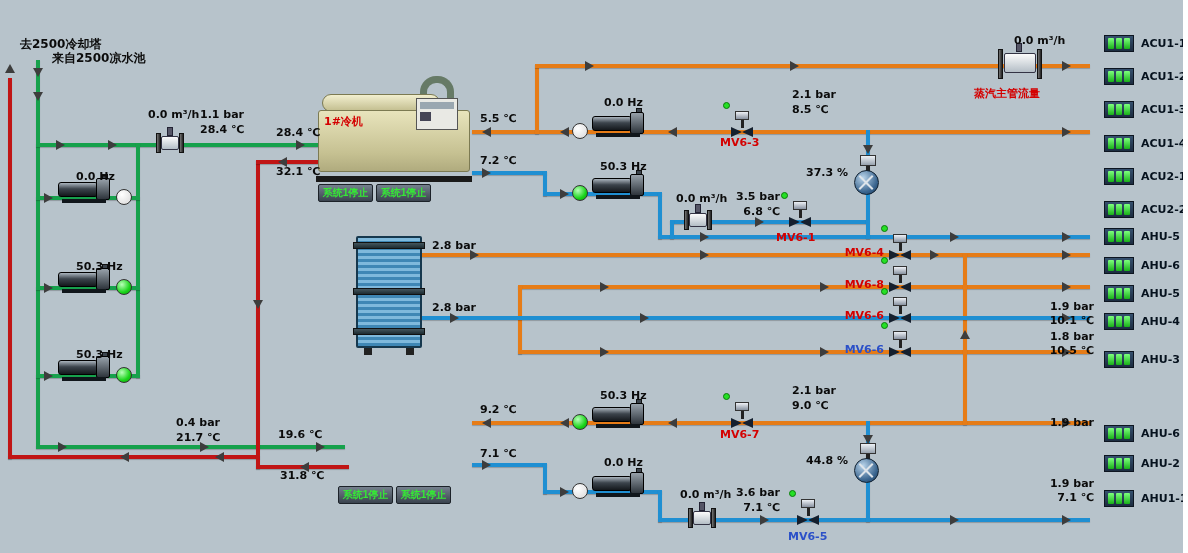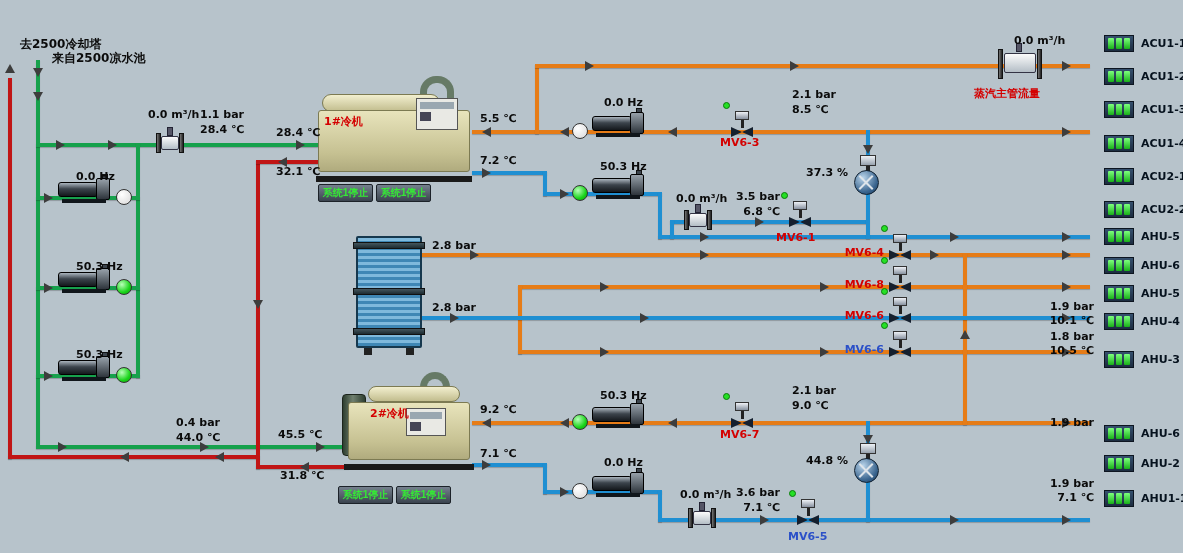--- a/index.html
+++ b/index.html
@@ -257,32 +257,23 @@
     <i class="ch-panel" style="left:100px;top:8px;width:42px;height:32px"></i>
     <i class="ch-base"></i>
     <span class="ch-label" style="left:8px;top:24px">1#冷机</span>
   </div>
   <div class="lbl" style="left:480px;top:112px">5.5 ℃</div>
   <div class="lbl" style="left:480px;top:154px">7.2 ℃</div>
   <button class="sysbtn" style="left:318px;top:184px">系统1停止</button>
   <button class="sysbtn" style="left:376px;top:184px">系统1停止</button>
 
   <div class="lbl" style="left:176px;top:416px">0.4 bar</div>
-  <div class="lbl" style="left:176px;top:431px">44.0 ℃</div>
-  <div class="lbl" style="left:278px;top:428px">45.5 ℃</div>
+  <div class="lbl" style="left:176px;top:431px">21.7 ℃</div>
+  <div class="lbl" style="left:278px;top:428px">19.6 ℃</div>
   <div class="lbl" style="left:280px;top:469px">31.8 ℃</div>
-  <div class="chiller" style="left:344px;top:384px;width:130px;height:86px">
-    <i class="ch-arc" style="left:76px;top:-12px;width:30px;height:20px"></i>
-    <i class="ch-tank" style="left:-2px;top:10px;width:24px;height:62px"></i>
-    <i class="ch-cyl" style="left:24px;top:2px;width:92px;height:16px"></i>
-    <i class="ch-body" style="left:4px;top:18px;width:122px;height:58px"></i>
-    <i class="ch-panel" style="left:62px;top:24px;width:40px;height:28px"></i>
-    <i class="ch-base"></i>
-    <span class="ch-label" style="left:26px;top:22px">2#冷机</span>
-  </div>
   <div class="lbl" style="left:480px;top:403px">9.2 ℃</div>
   <div class="lbl" style="left:480px;top:447px">7.1 ℃</div>
   <button class="sysbtn" style="left:338px;top:486px">系统1停止</button>
   <button class="sysbtn" style="left:396px;top:486px">系统1停止</button>
 
   <div class="hx">
     <i class="hx-shell"></i>
     <i class="hx-tie" style="top:6px"></i>
     <i class="hx-tie" style="top:52px"></i>
     <i class="hx-tie" style="top:92px"></i>

